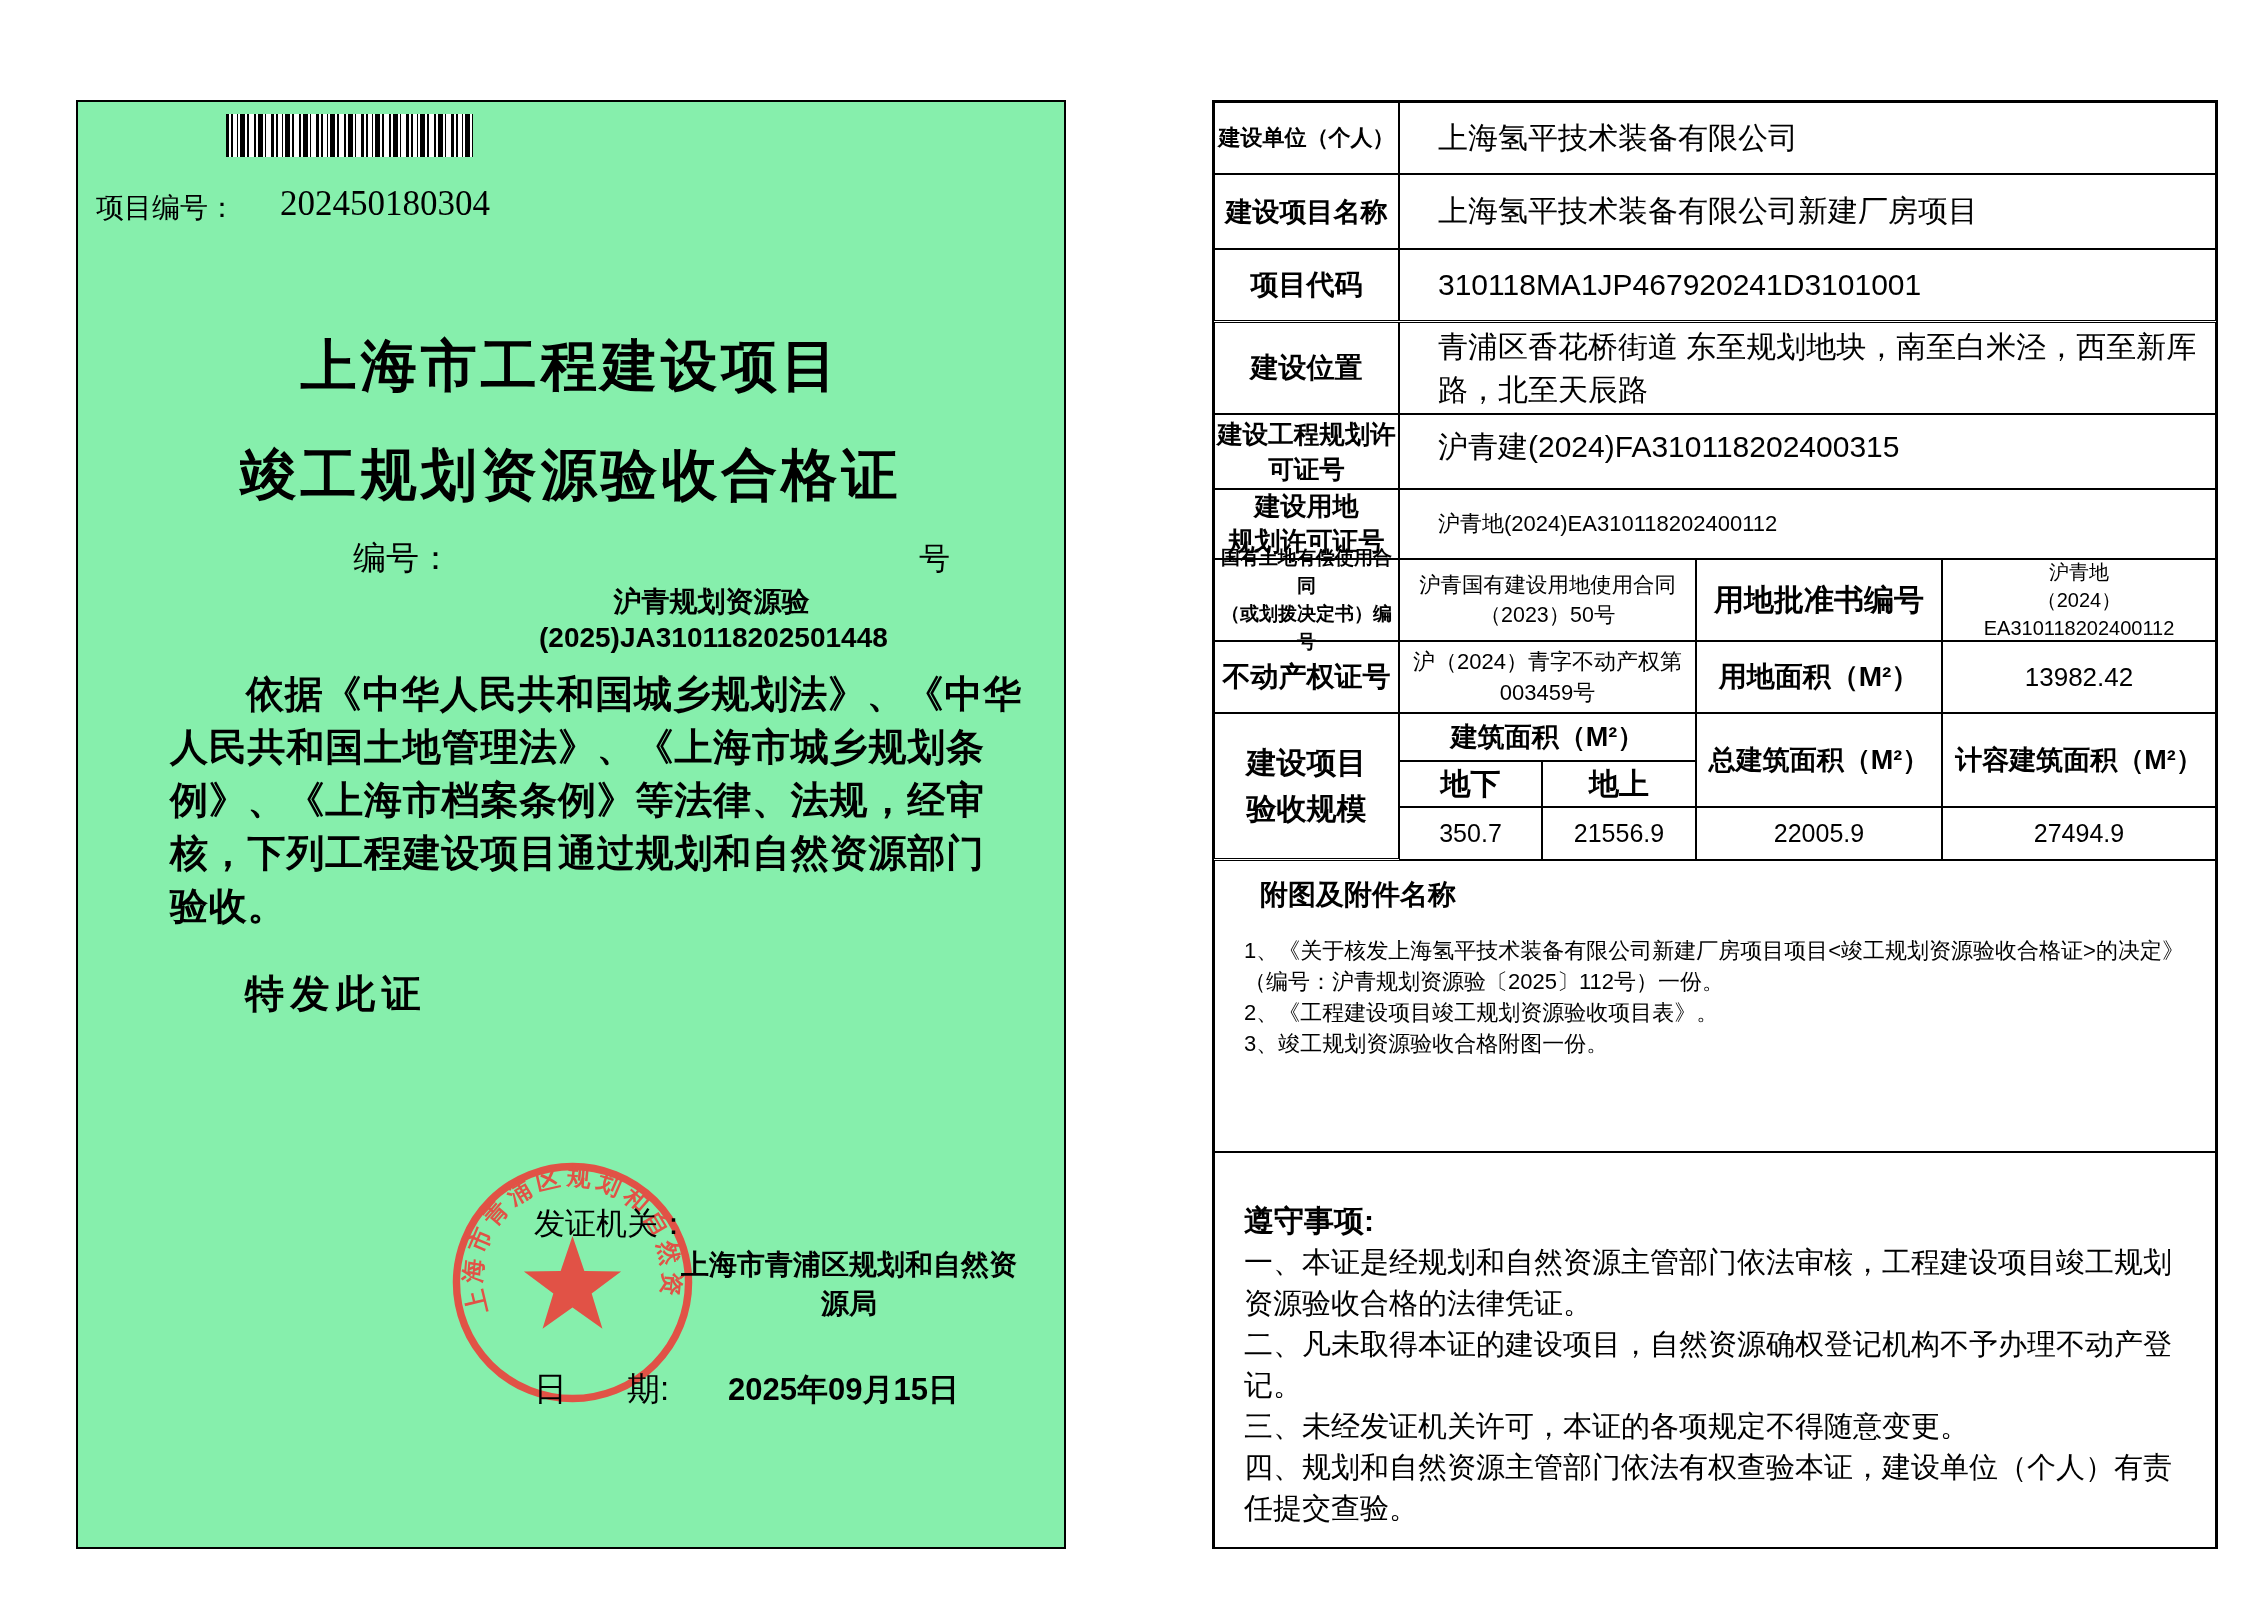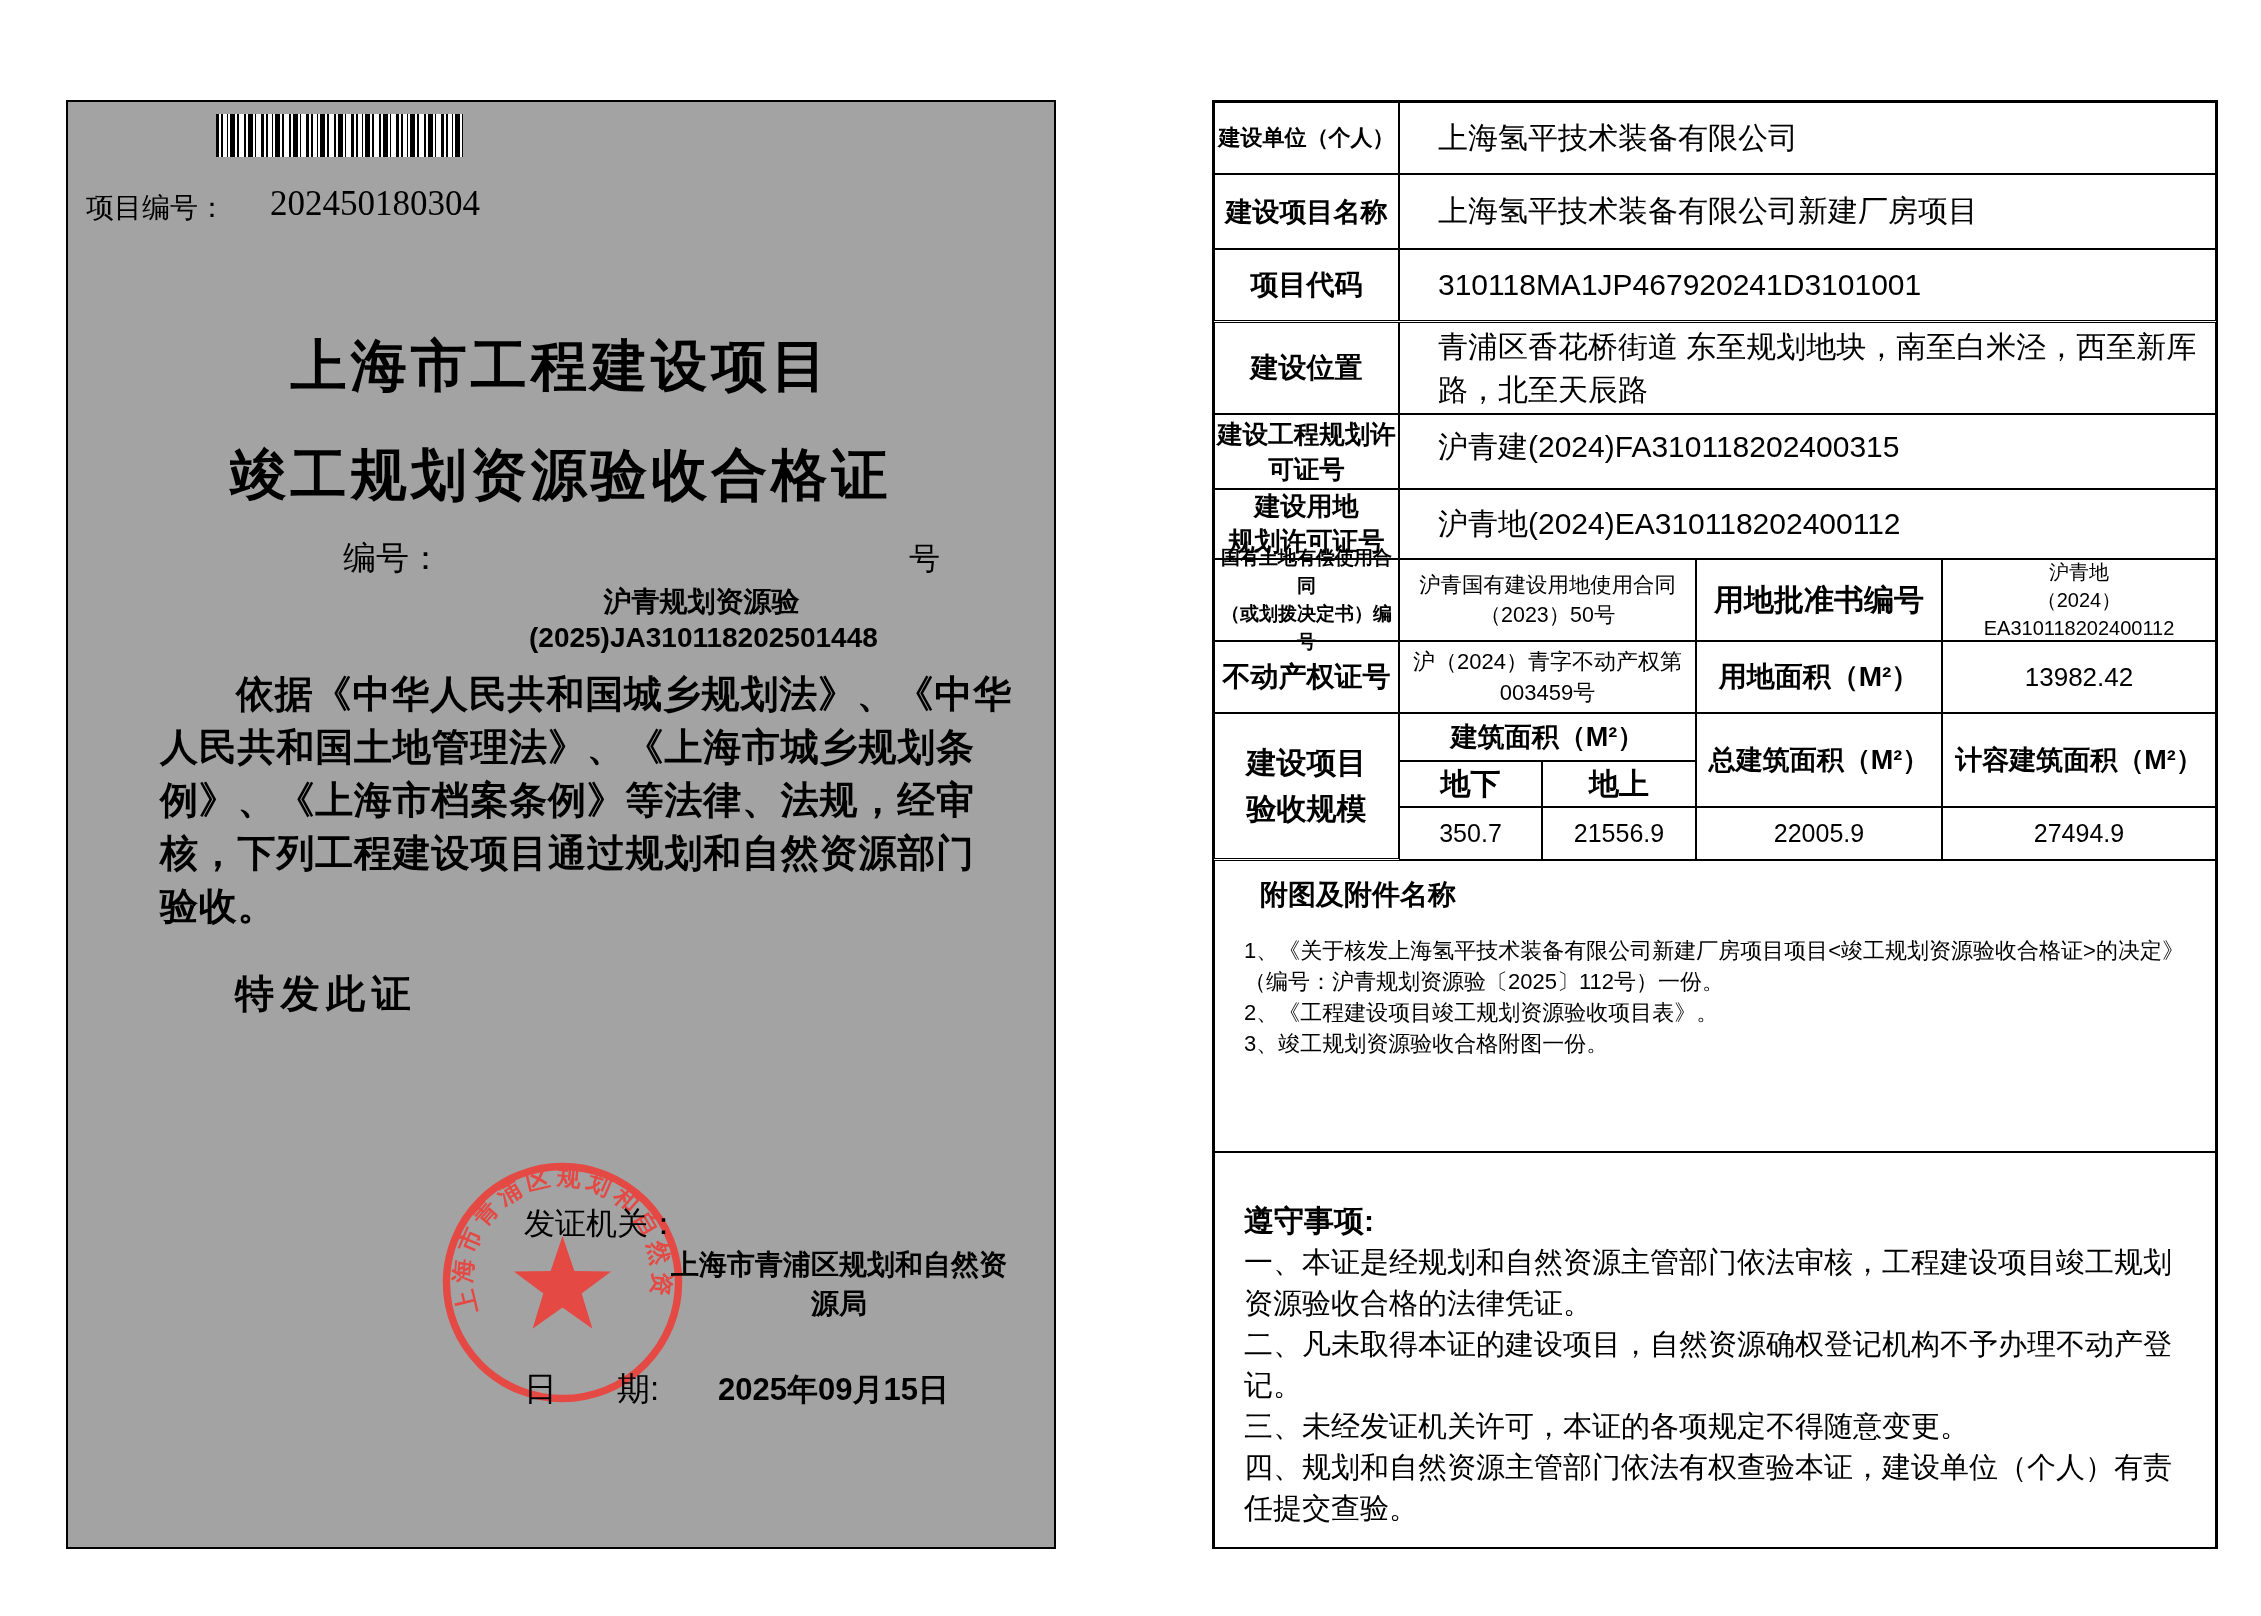--- a/index.html
+++ b/index.html
@@ -1,20 +1,20 @@
 <!DOCTYPE html>
 <html style="font-size:13px"><head>
 <meta charset="utf-8">
 <style>
   html,body{margin:0;padding:0;background:#fff;}
   #canvas{position:relative;width:2261px;height:1616px;background:#ffffff;
           font-family:"Liberation Sans","DejaVu Sans",sans-serif;color:#000;overflow:hidden;}
   .abs{position:absolute;}
   
-  #left-page{left:66px;top:100px;width:986px;height:1445px;border:2.5px solid #000;background:#a3a3a3;}
+  #left-page{left:76px;top:100px;width:986px;height:1445px;border:2.5px solid #000;background:#86efac;}
   .barcode{background:repeating-linear-gradient(90deg,
       #000 0 3.3px,#fff 3.3px 5px,#000 5px 6.6px,#fff 6.6px 10.7px,#000 10.7px 12.3px,#fff 12.3px 14px,
       #000 14px 19px,#fff 19px 21.4px,#000 21.4px 23px,#fff 23px 28px,#000 28px 30px,#fff 30px 32px,
       #000 32px 37px,#fff 37px 39px,#000 39px 40px,#fff 40px 45px);}
   .serif{font-family:"Liberation Serif","DejaVu Serif",serif;}
   .bold{font-weight:400;}
   .semibold{font-weight:600;}
   .center{text-align:center;margin-top:44px;}
   .pre{white-space:pre-line;}
   .title{width:100%;text-align:center;font-size:56px;font-weight:700;letter-spacing:4.1px;}
@@ -92,21 +92,21 @@
 
     <div class="cell lbl" style="left:0;top:220px;width:185px;height:92px;font-size:28px;">建设位置</div>
     <div class="cell val" style="left:185px;top:220px;width:817px;height:92px;font-size:30px;line-height:43px;padding-right:8.2px;">青浦区香花桥街道 东至规划地块，南至白米泾，西至新厍路，北至天辰路</div>
 
     <div class="cell lbl pre" style="left:0;top:312px;width:185px;height:75px;font-size:25.5px;line-height:35px;">建设工程规划许
 可证号</div>
     <div class="cell val" style="left:185px;top:312px;width:817px;height:75px;font-size:30px;align-items:flex-start;padding-top:11.5px;">沪青建(2024)FA310118202400315</div>
 
     <div class="cell lbl pre" style="left:0;top:387px;width:185px;height:70px;font-size:26px;line-height:35px;">建设用地
 规划许可证号</div>
-    <div class="cell val" style="left:185px;top:387px;width:817px;height:70px;font-size:30px;">沪青地(2024)EA310118202400112</div>
+    <div class="cell val" style="left:185px;top:387px;width:817px;height:70px;font-size:22px;">沪青地(2024)EA310118202400112</div>
 
     <div class="cell lbl pre" style="left:0;top:457px;width:185px;height:82px;font-size:19px;line-height:28px;">国有土地有偿使用合同
 （或划拨决定书）编号</div>
     <div class="cell valc pre" style="left:185px;top:457px;width:297px;height:82px;font-size:21.4px;line-height:30px;">沪青国有建设用地使用合同
 （2023）50号</div>
     <div class="cell lbl" style="left:482px;top:457px;width:246px;height:82px;font-size:30px;">用地批准书编号</div>
     <div class="cell valc pre" style="left:728px;top:457px;width:274px;height:82px;font-size:20px;line-height:28px;">沪青地
 （2024）EA310118202400112</div>
 
     <div class="cell lbl" style="left:0;top:539px;width:185px;height:72px;font-size:28px;">不动产权证号</div>

